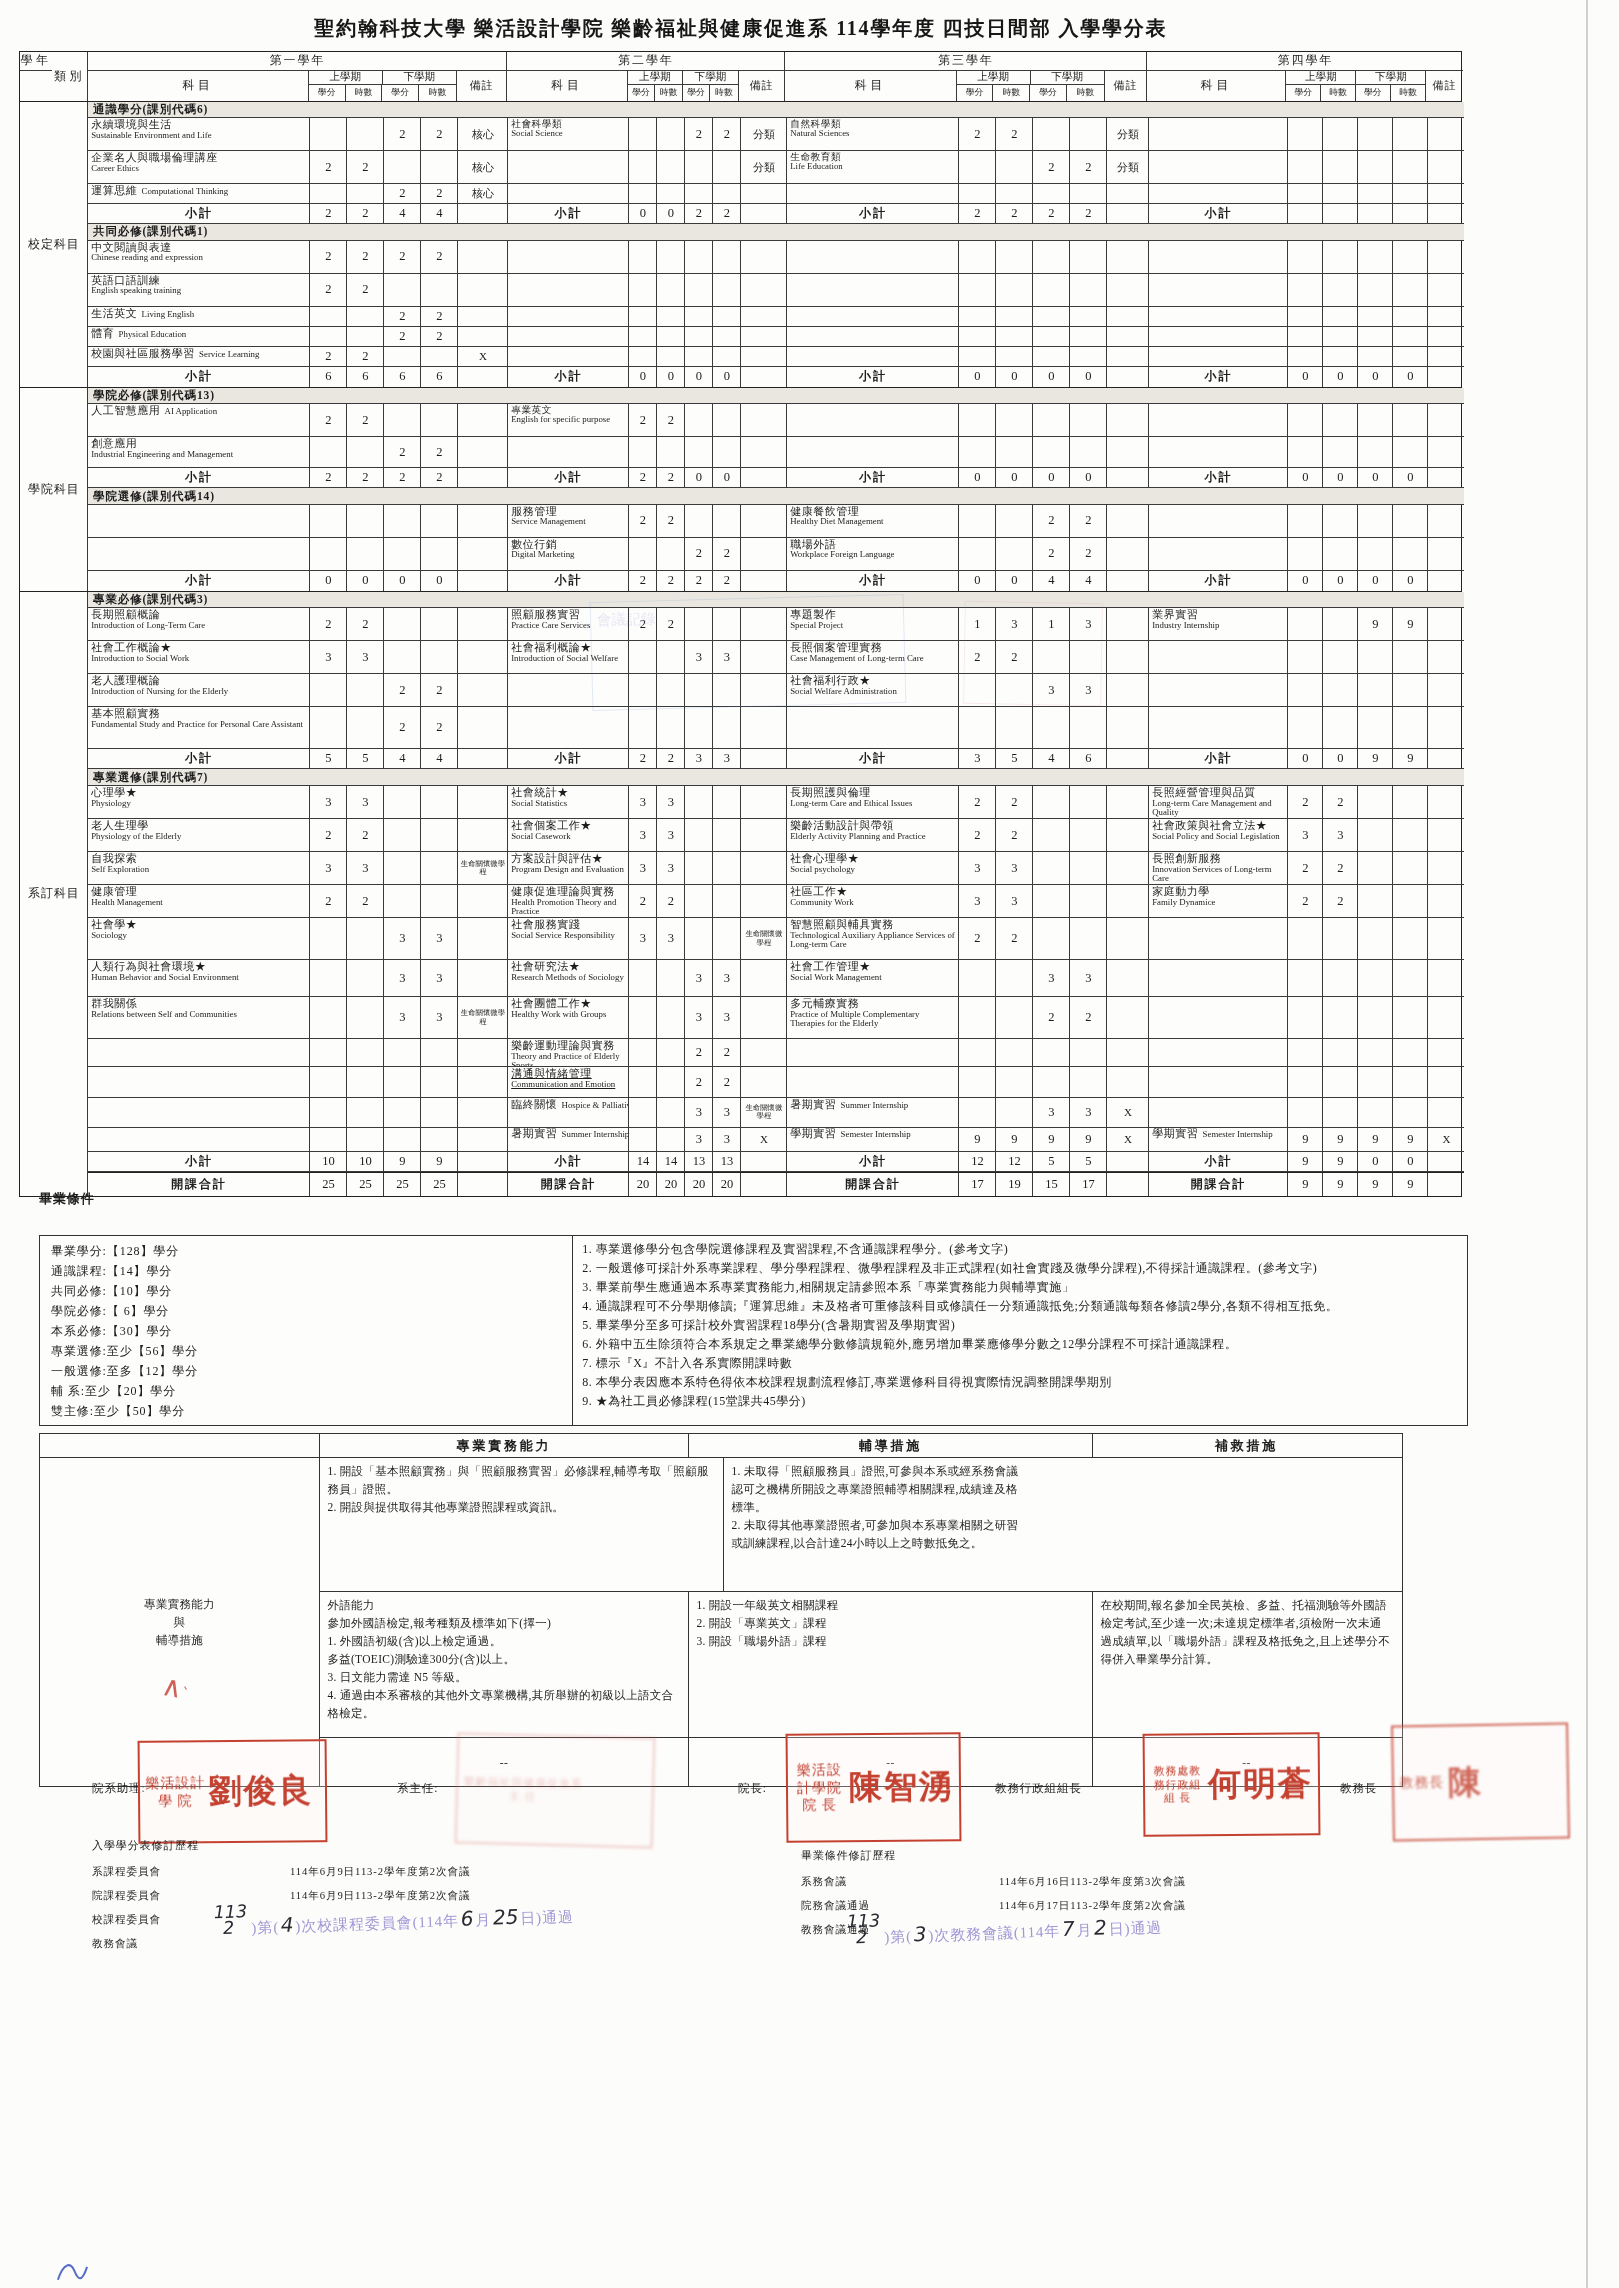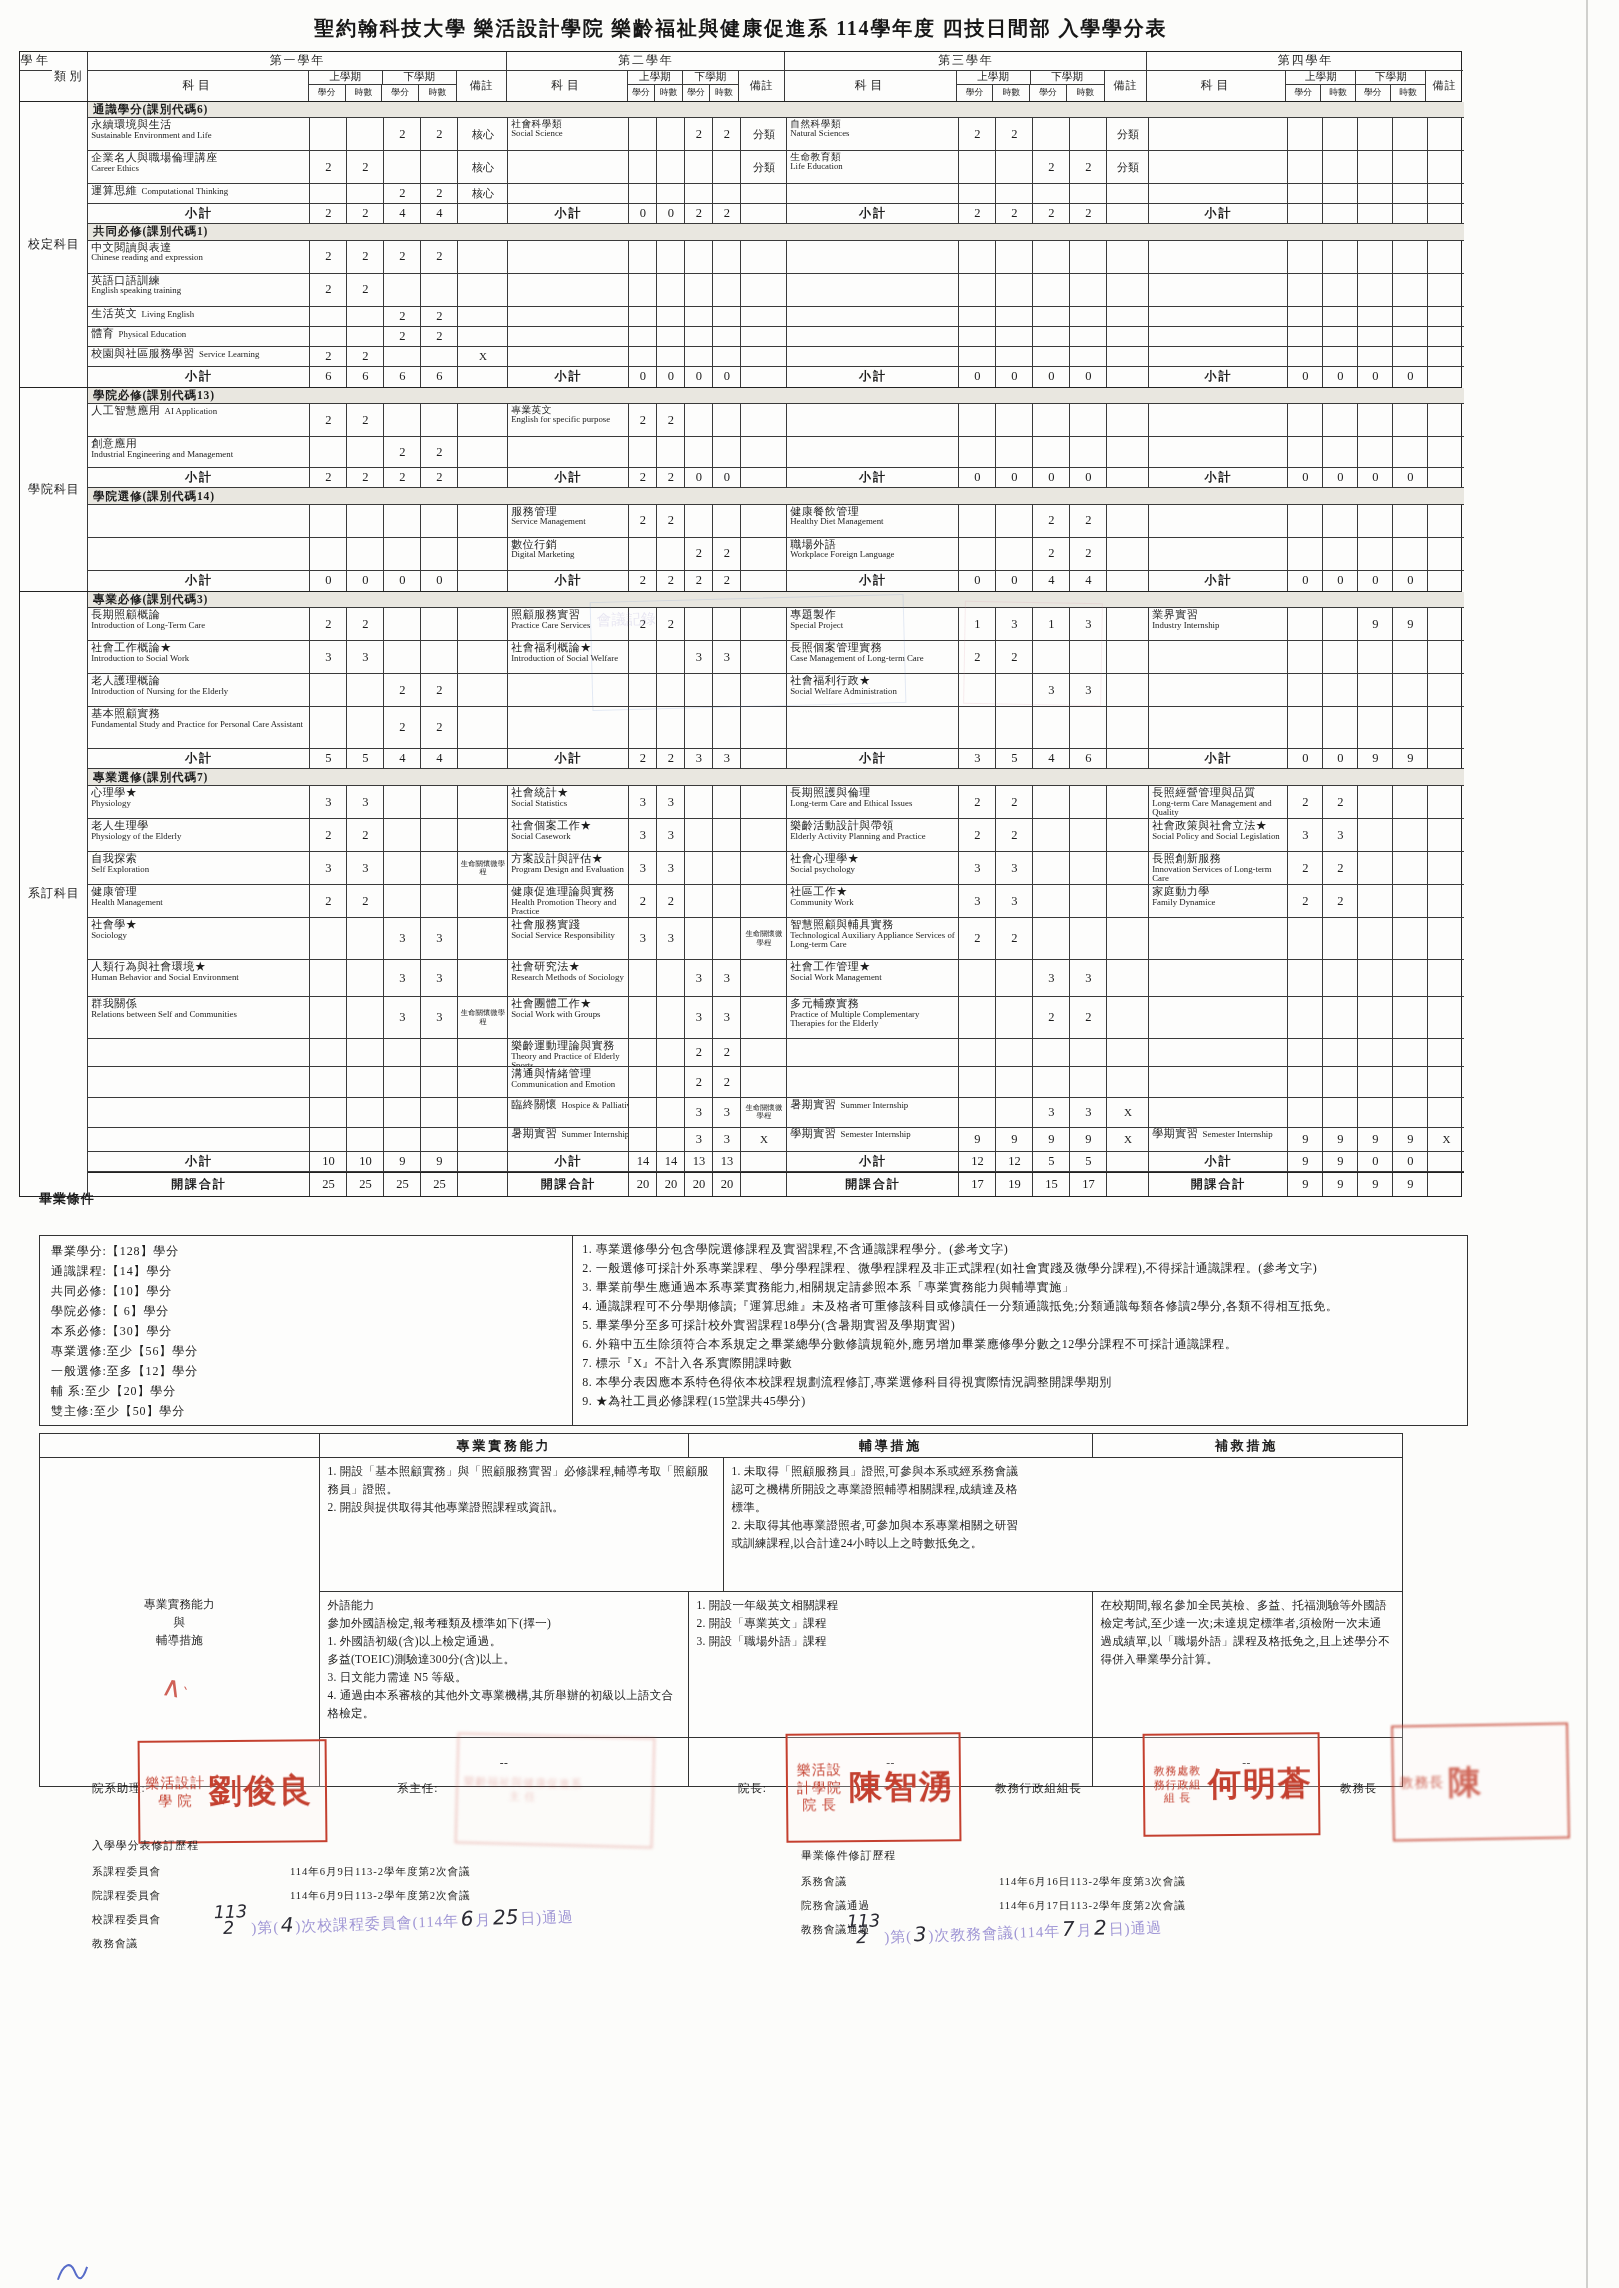--- a/index.html
+++ b/index.html
@@ -1055,21 +1055,21 @@
               <div class="zh">群我關係</div>
               <div class="en">Relations between Self and Communities</div>
             </div>
             <div class="cell num" style="width: 37px;"></div>
             <div class="cell num" style="width: 37px;"></div>
             <div class="cell num" style="width: 37px;">3</div>
             <div class="cell num" style="width: 37px;">3</div>
             <div class="cell notec tiny" style="width: 50px;">生命關懷微學程</div>
             <div class="cell subj" style="width: 121px;">
               <div class="zh">社會團體工作★</div>
-              <div class="en">Social Work with Groups</div>
+              <div class="en">Healthy Work with Groups</div>
             </div>
             <div class="cell num" style="width: 28px;"></div>
             <div class="cell num" style="width: 28px;"></div>
             <div class="cell num" style="width: 28px;">3</div>
             <div class="cell num" style="width: 28px;">3</div>
             <div class="cell notec" style="width: 46px;"></div>
             <div class="cell subj" style="width: 172px;">
               <div class="zh">多元輔療實務</div>
               <div class="en">Practice of Multiple Complementary Therapies for the Elderly</div>
             </div>
@@ -1114,21 +1114,21 @@
             <div class="cell num" style="width: 35px;"></div>
             <div class="cell notec" style="width: 36px; border-right: none;"></div>
           </div>
           <div class="row" style="height: 31px;">
             <div class="cell subj" style="width: 222px;"></div>
             <div class="cell num" style="width: 37px;"></div>
             <div class="cell num" style="width: 37px;"></div>
             <div class="cell num" style="width: 37px;"></div>
             <div class="cell num" style="width: 37px;"></div>
             <div class="cell notec" style="width: 50px;"></div>
-            <div class="cell subj" style="width: 121px;">
+            <div class="cell subj" style="width: 121px; text-decoration: underline;">
               <div class="zh">溝通與情緒管理</div>
               <div class="en">Communication and Emotion</div>
             </div>
             <div class="cell num" style="width: 28px;"></div>
             <div class="cell num" style="width: 28px;"></div>
             <div class="cell num" style="width: 28px;">2</div>
             <div class="cell num" style="width: 28px;">2</div>
             <div class="cell notec" style="width: 46px;"></div>
             <div class="cell subj" style="width: 172px;"></div>
             <div class="cell num" style="width: 37px;"></div>

